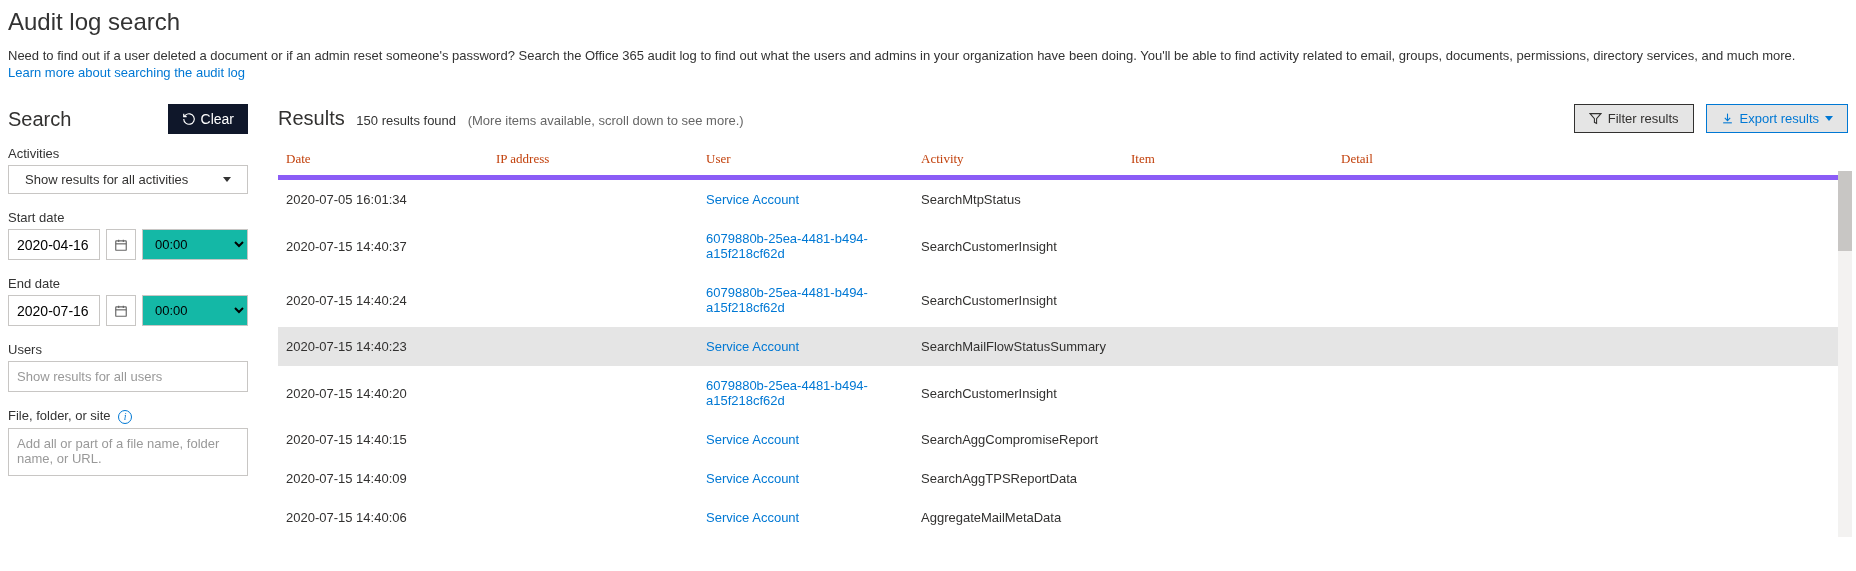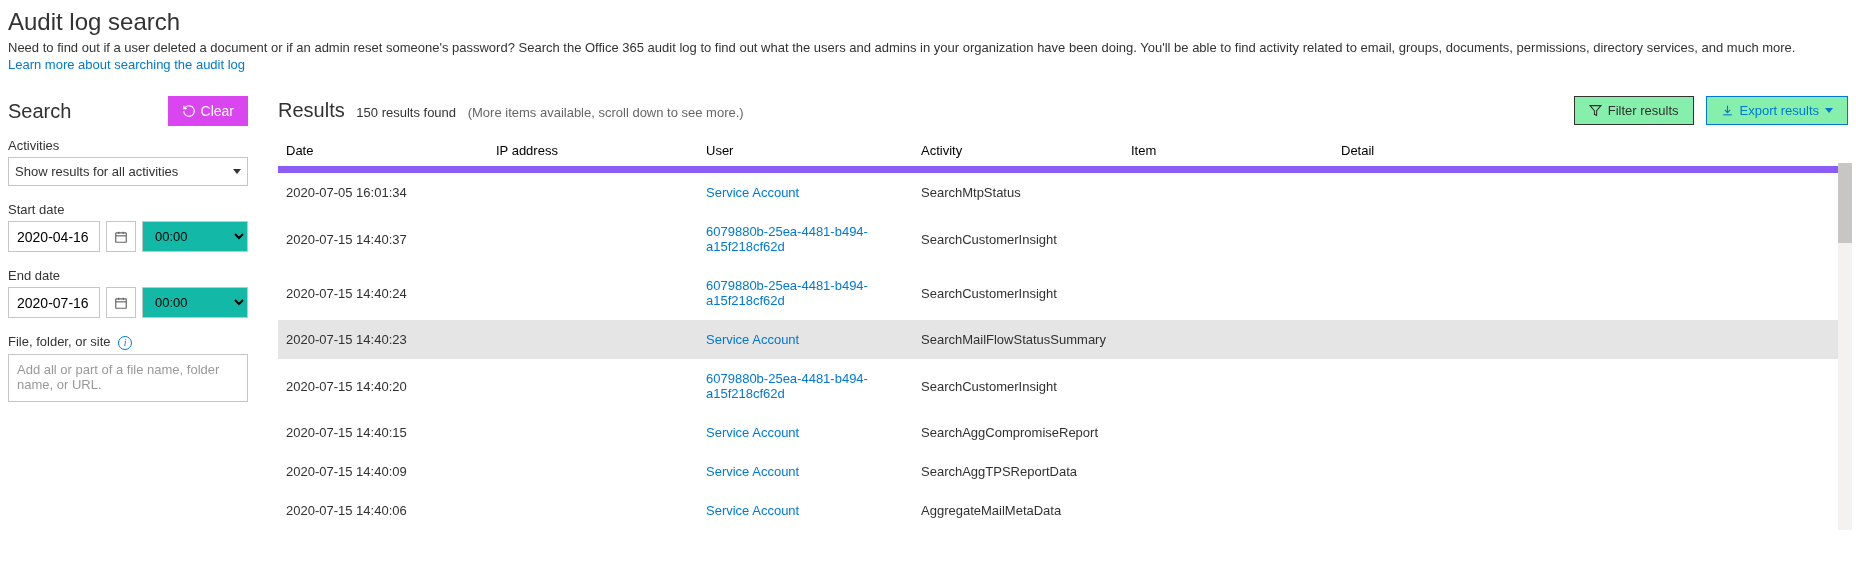--- a/index.html
+++ b/index.html
@@ -1,49 +1,49 @@
 <!DOCTYPE html>
 <html><head>
   <meta charset="utf-8">
   <style>
     * { box-sizing: border-box; margin: 0; padding: 0; }
     body { font-family: "Segoe UI", sans-serif; font-size: 13px; color: #323130; background: #fff; padding: 8px; }
-    .page-title { font-size: 24px; font-weight: 300; color: #333; margin-bottom: 4px; }
+    .page-title { font-size: 24px; font-weight: 300; color: #333; margin-bottom: 12px; }
     .page-desc { font-size: 13px; color: #333; margin-bottom: 2px; }
     .link { color: #0078d4; text-decoration: none; cursor: pointer; }
     .main-area { display: flex; gap: 30px; margin-top: 24px; }
     .search-panel { width: 240px; flex-shrink: 0; }
     .search-header { display: flex; justify-content: space-between; align-items: center; margin-bottom: 12px; }
     .search-title { font-size: 20px; font-weight: 400; }
-    .clear-btn { background: #d946ef; color: #fff; border: none; padding: 7px 14px; font-size: 14px; cursor: pointer; display: flex; align-items: center; gap: 5px; }
+    .clear-btn { background: #0f172a; color: #fff; border: none; padding: 7px 14px; font-size: 14px; cursor: pointer; display: flex; align-items: center; gap: 5px; }
     .field-label { font-size: 13px; color: #333; margin-bottom: 4px; display: block; }
     .field-group { margin-bottom: 16px; }
-    .dropdown { border: 1px solid #c8c6c4; padding: 6px 6px; font-size: 13px; display: flex; justify-content: space-between; align-items: center; cursor: pointer; }
+    .dropdown { border: 1px solid #c8c6c4; padding: 6px 16px; font-size: 13px; display: flex; justify-content: space-between; align-items: center; cursor: pointer; }
     .caret-down { width: 0; height: 0; border-left: 4px solid transparent; border-right: 4px solid transparent; border-top: 5px solid #333; }
     .date-row { display: flex; gap: 6px; }
     .date-input { border: 1px solid #c8c6c4; padding: 6px 8px; font-size: 14px; width: 92px; font-family: inherit; }
     .cal-btn { border: 1px solid #c8c6c4; background: #fff; width: 30px; display: flex; align-items: center; justify-content: center; cursor: pointer; }
     .time-select { border: 1px solid #c8c6c4; padding: 6px 8px; font-size: 13px; flex: 1; font-family: inherit; background: #14b8a6; }
     .text-input { border: 1px solid #c8c6c4; padding: 7px 8px; font-size: 13px; width: 100%; font-family: inherit; }
     .text-input::placeholder { color: #999; }
     .textarea-input { border: 1px solid #c8c6c4; padding: 7px 8px; font-size: 13px; width: 100%; font-family: inherit; resize: none; height: 48px; }
     .textarea-input::placeholder { color: #999; }
     .info-icon { display: inline-flex; width: 14px; height: 14px; border: 1px solid #0078d4; border-radius: 50%; color: #0078d4; font-size: 10px; align-items: center; justify-content: center; margin-left: 4px; cursor: pointer; font-style: italic; font-family: serif; }
     .results-panel { flex: 1; min-width: 0; }
     .results-header { display: flex; justify-content: space-between; align-items: center; margin-bottom: 10px; }
     .results-title { font-size: 20px; font-weight: 400; }
     .results-count { font-size: 13px; color: #333; margin-left: 8px; }
     .results-hint { color: #666; }
     .results-actions { display: flex; gap: 12px; }
-    .outline-btn { border: 1px solid #0078d4; background: #86efac; color: #0078d4; padding: 6px 14px; font-size: 13px; cursor: pointer; display: flex; align-items: center; gap: 6px; }
+    .outline-btn { border: 1px solid #0078d4; background: #e5e5e5; color: #0078d4; padding: 6px 14px; font-size: 13px; cursor: pointer; display: flex; align-items: center; gap: 6px; }
     .outline-btn.dark { border-color: #323130; color: #323130; }
     .outline-btn.dark svg { stroke: #323130; }
     .table-wrapper { position: relative; }
     .table { width: 100%; border-collapse: collapse; }
-    .table th { text-align: left; font-weight: 400; font-size: 13px; padding: 8px 8px; border-bottom: 7px solid #8b5cf6; color: #000000; }
+    .table th { text-align: left; font-weight: 400; font-size: 13px; padding: 8px 8px; border-bottom: 5px solid #8b5cf6; color: #c2410c; font-family: Liberation Serif, serif; }
     .table td { padding: 12px 8px; font-size: 13px; vertical-align: middle; }
     .table tr.selected td { background: #e5e5e5; }
     .scrollbar-track { position: absolute; right: -4px; top: 28px; width: 14px; bottom: 0; background: #f3f2f1; }
     .scrollbar-thumb { background: #c8c6c4; width: 100%; height: 80px; }
     .col-date { width: 210px; }
     .col-ip { width: 210px; }
     .col-user { width: 215px; }
     .col-activity { width: 210px; }
     .col-item { width: 210px; }
   </style>
@@ -107,20 +107,24 @@
               <line x1="8" y1="3" x2="8" y2="7"></line>
               <line x1="16" y1="3" x2="16" y2="7"></line>
             </svg>
         </button>
         <select class="time-select">
           <option>00:00</option>
         </select>
       </div>
     </div>
 
+    <div class="field-group">
+      <label class="field-label">Users</label>
+      <input class="text-input" placeholder="Show results for all users" style="">
+    </div>
 
     <div class="field-group">
       <label class="field-label">
         <span>File, folder, or site</span>
         <span class="info-icon">i</span>
       </label>
       <textarea class="textarea-input" placeholder="Add all or part of a file name, folder name, or URL." style=""></textarea>
     </div>
   </div>
 

